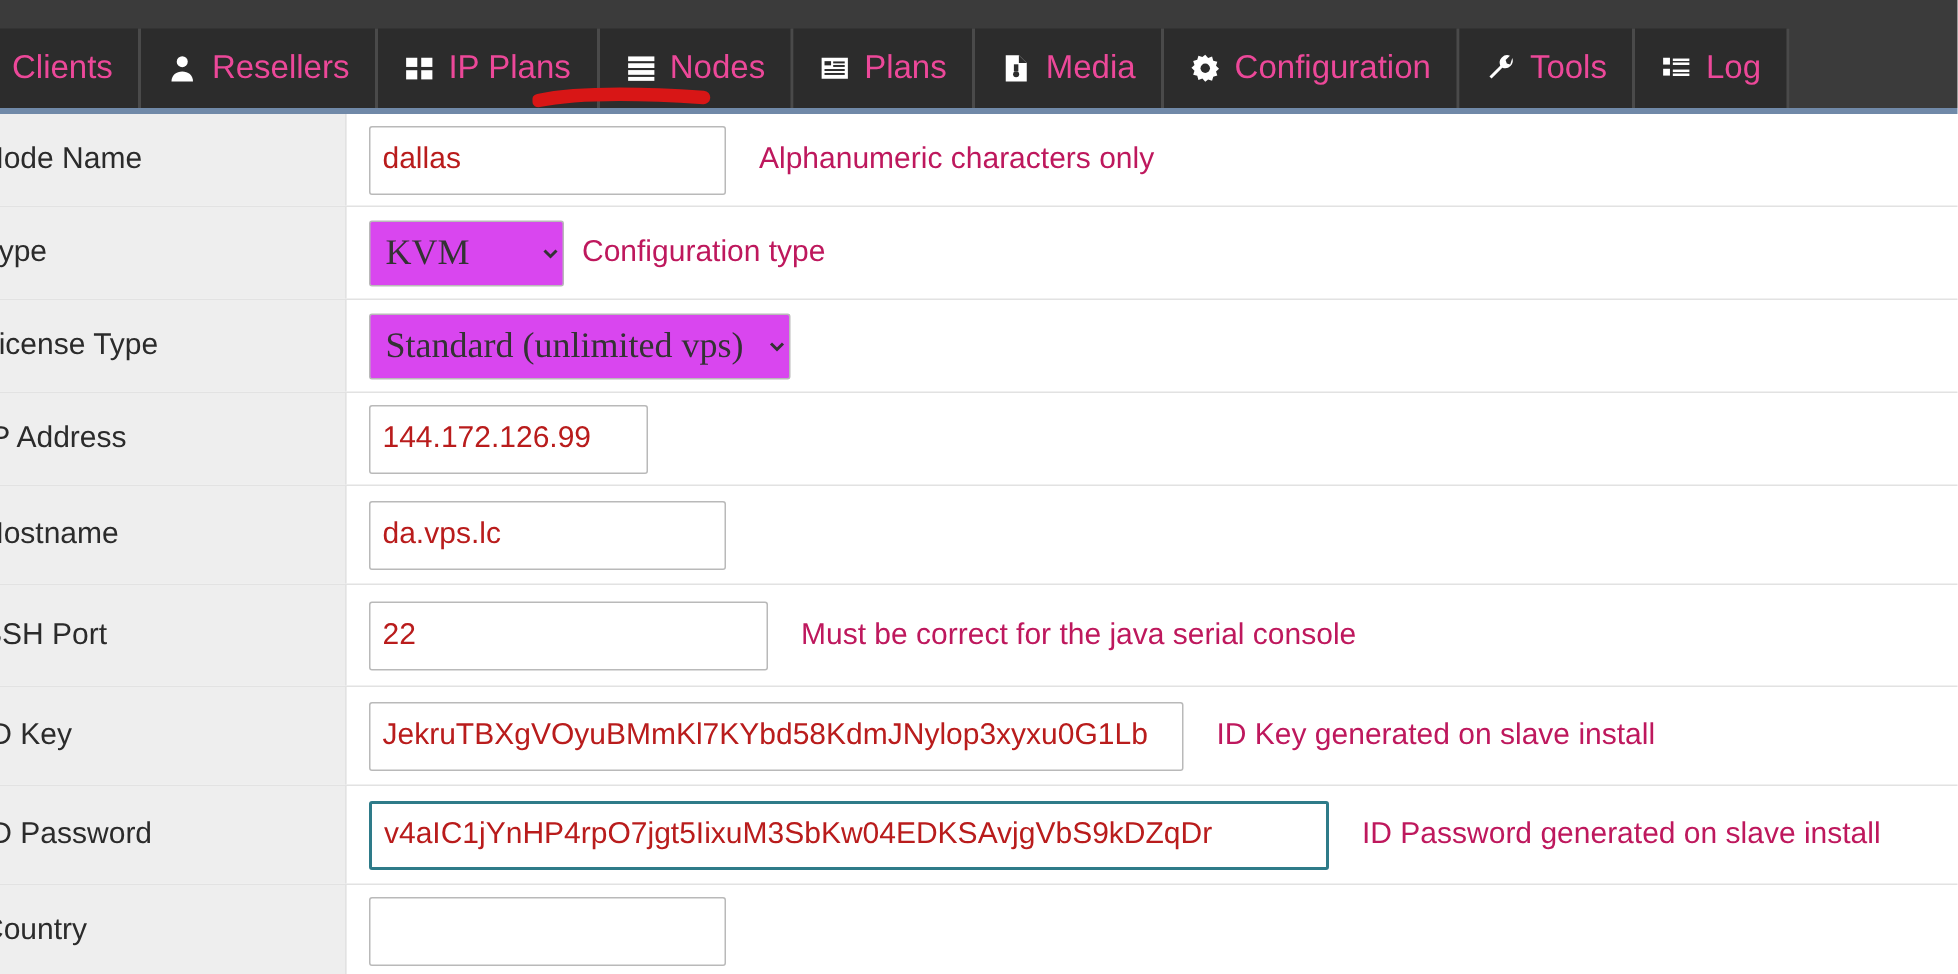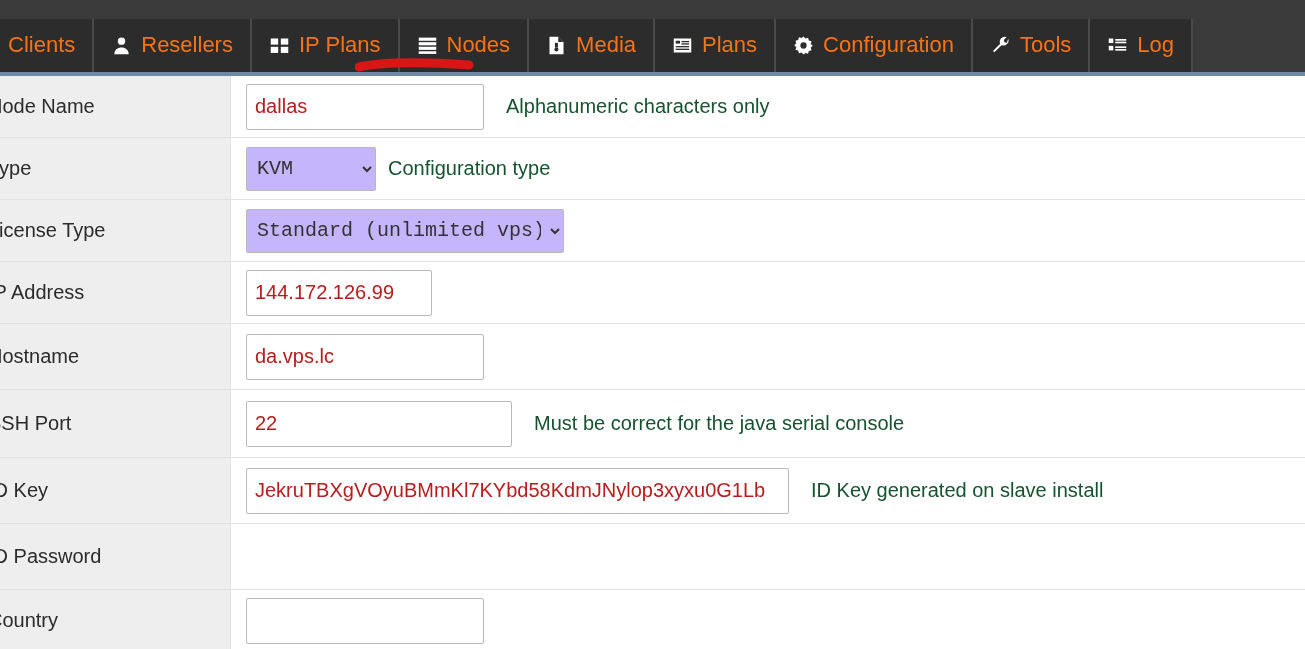--- a/index.html
+++ b/index.html
@@ -19,21 +19,21 @@
     background: #3b3b3b;
   }
   #navtabs {
     position: absolute; left: 0; bottom: 0;
     height: 53px;
     display: flex;
     align-items: stretch;
   }
   .nav-tab {
     background: #2c2c2c;
-    color: #f97316;
+    color: #ec4899;
     display: flex;
     align-items: center;
     gap: 9px;
     padding: 0 17px;
     font-size: 22px;
     line-height: 1;
     border-right: 2px solid #4a4a4a;
     white-space: nowrap;
     cursor: pointer;
     user-select: none;
@@ -99,21 +99,21 @@
     padding-left: 0;
   }
   .row-field {
     flex: 1 1 auto;
     display: flex;
     align-items: center;
     padding-left: 15px;
     align-self: stretch;
   }
   .help-text {
-    color: #14532d;
+    color: #be185d;
     font-size: 20px;
     white-space: nowrap;
   }
 
   
   input.txt {
     font-family: "Liberation Sans", "DejaVu Sans", sans-serif;
     font-size: 20px;
     color: #b91c1c;
     background: #ffffff;
@@ -121,24 +121,24 @@
     border-radius: 2px;
     padding: 6px 8px;
     height: 46px;
     outline: none;
   }
   input.txt.focused {
     border: 2px solid #2e7b89;
   }
 
   select.sel {
-    font-family: Liberation Mono, monospace;
-    font-size: 20px;
+    font-family: Liberation Serif, serif;
+    font-size: 24px;
     color: #333333;
-    background: #c4b5fd;
+    background: #d946ef;
     border: 1px solid #b9b9b9;
     border-radius: 2px;
     padding: 5px 6px;
     height: 44px;
     outline: none;
   }
 
   
   .r-nodename  { height: 62px; }
   .r-type      { height: 62px; }
@@ -152,21 +152,21 @@
 
   .w-nodename { width: 238px; }
   .w-ip       { width: 186px; }
   .w-hostname { width: 238px; }
   .w-sshport  { width: 266px; }
   .w-idkey    { width: 543px; }
   .w-idpass   { width: 640px; }
   .w-country  { width: 238px; }
 
   .w-type     { width: 130px; }
-  .w-license  { width: 318px; }
+  .w-license  { width: 281px; }
 
   .gap-help { margin-left: 22px; }
   .gap-help-tight { margin-left: 12px; }
 </style>
 </head>
 <body>
 
 <div id="navbar">
   <div id="navtabs">
 
@@ -199,51 +199,51 @@
     <div class="nav-tab">
       <span class="nav-icon">
         <svg viewBox="0 0 24 24">
           <rect x="2" y="3" width="20" height="3.6"></rect>
           <rect x="2" y="8.2" width="20" height="3.6"></rect>
           <rect x="2" y="13.4" width="20" height="3.6"></rect>
           <rect x="2" y="18.6" width="20" height="3.0"></rect>
         </svg>
       </span>
       <span class="tab-label">Nodes</span>
-    </div>
-
-    <div class="nav-tab">
-      <span class="nav-icon">
-        <svg viewBox="0 0 24 24">
-          <path d="M4 2h10l6 6v14H4z"></path>
-          <path d="M14 2v6h6z" fill="#2c2c2c"></path>
-          <rect x="10.2" y="9" width="3.4" height="5.4" fill="#2c2c2c"></rect>
-          <circle cx="11.9" cy="16.6" r="2.3" fill="#2c2c2c"></circle>
-        </svg>
-      </span>
-      <span class="tab-label">Media</span>
     </div>
 
     <div class="nav-tab">
       <span class="nav-icon">
         <svg viewBox="0 0 24 24">
           <path d="M2 4h20v16H2z"></path>
           <rect x="4.2" y="6.6" width="5" height="3.2" fill="#2c2c2c"></rect>
           <rect x="10.8" y="6.8" width="8.8" height="1.5" fill="#2c2c2c"></rect>
           <rect x="10.8" y="9.5" width="8.8" height="1.5" fill="#2c2c2c"></rect>
           <rect x="4.2" y="12.6" width="15.4" height="1.5" fill="#2c2c2c"></rect>
           <rect x="4.2" y="15.6" width="15.4" height="1.5" fill="#2c2c2c"></rect>
         </svg>
       </span>
       <span class="tab-label">Plans</span>
     </div>
 
     <div class="nav-tab">
       <span class="nav-icon">
         <svg viewBox="0 0 24 24">
+          <path d="M4 2h10l6 6v14H4z"></path>
+          <path d="M14 2v6h6z" fill="#2c2c2c"></path>
+          <rect x="10.2" y="9" width="3.4" height="5.4" fill="#2c2c2c"></rect>
+          <circle cx="11.9" cy="16.6" r="2.3" fill="#2c2c2c"></circle>
+        </svg>
+      </span>
+      <span class="tab-label">Media</span>
+    </div>
+
+    <div class="nav-tab">
+      <span class="nav-icon">
+        <svg viewBox="0 0 24 24">
           <path d="M12 1.8l2.2 2.3 3-1 .9 3.1 3.1.9-1 3 2.3 2.2-2.3 2.2 1 3-3.1.9-.9 3.1-3-1L12 22.2l-2.2-2.3-3 1-.9-3.1-3.1-.9 1-3-2.3-2.2 2.3-2.2-1-3 3.1-.9.9-3.1 3 1z"></path>
           <circle cx="12" cy="12" r="3.6" fill="#2c2c2c"></circle>
         </svg>
       </span>
       <span class="tab-label">Configuration</span>
     </div>
 
     <div class="nav-tab">
       <span class="nav-icon">
         <svg viewBox="0 0 24 24">
@@ -351,20 +351,24 @@
     <div class="row-field">
       <input class="txt w-idkey" type="text" value="JekruTBXgVOyuBMmKl7KYbd58KdmJNylop3xyxu0G1Lb" style="">
       <span class="help-text gap-help">ID Key generated on slave install</span>
     </div>
   </div>
 
   <div class="form-row r-idpass">
     <div class="row-label">
       <span>ID Password</span>
     </div>
+    <div class="row-field">
+      <input class="txt w-idpass focused" type="text" value="v4aIC1jYnHP4rpO7jgt5IixuM3SbKw04EDKSAvjgVbS9kDZqDr" style="">
+      <span class="help-text gap-help">ID Password generated on slave install</span>
+    </div>
   </div>
 
   <div class="form-row r-country">
     <div class="row-label">
       <span>Country</span>
     </div>
     <div class="row-field">
       <input class="txt w-country" type="text" value="" style="">
       <span class="help-text gap-help"></span>
     </div>

